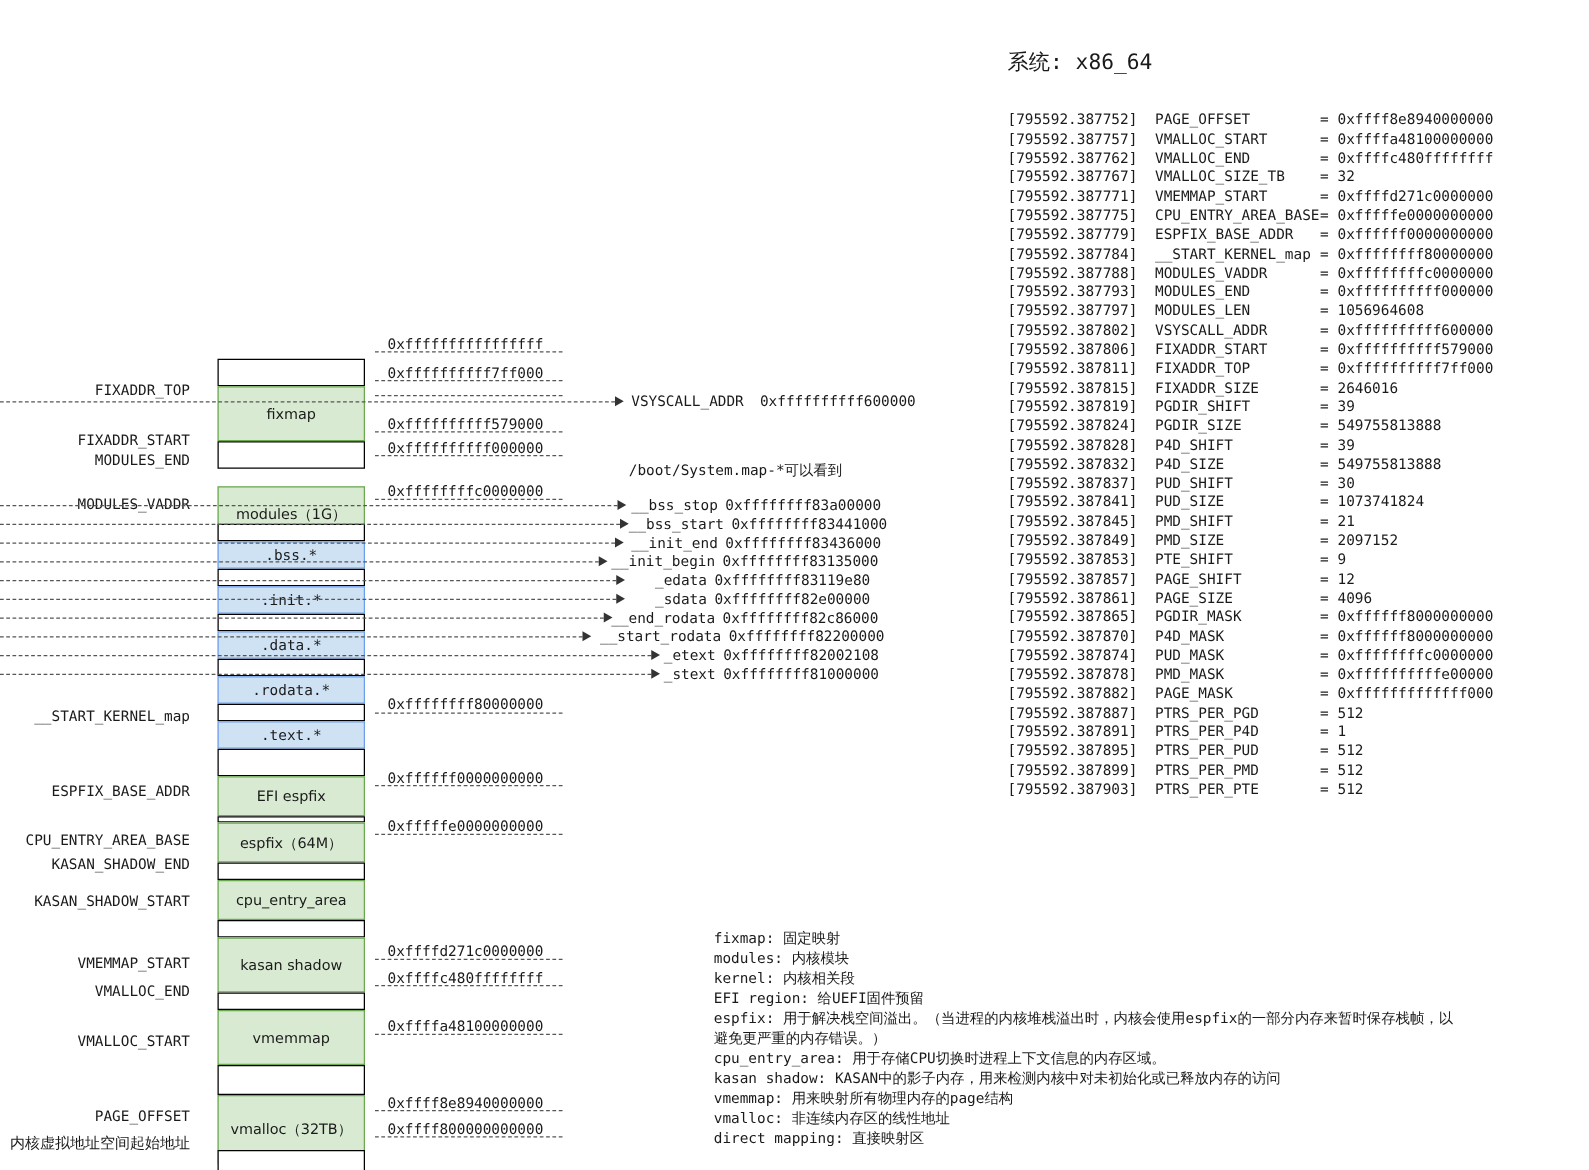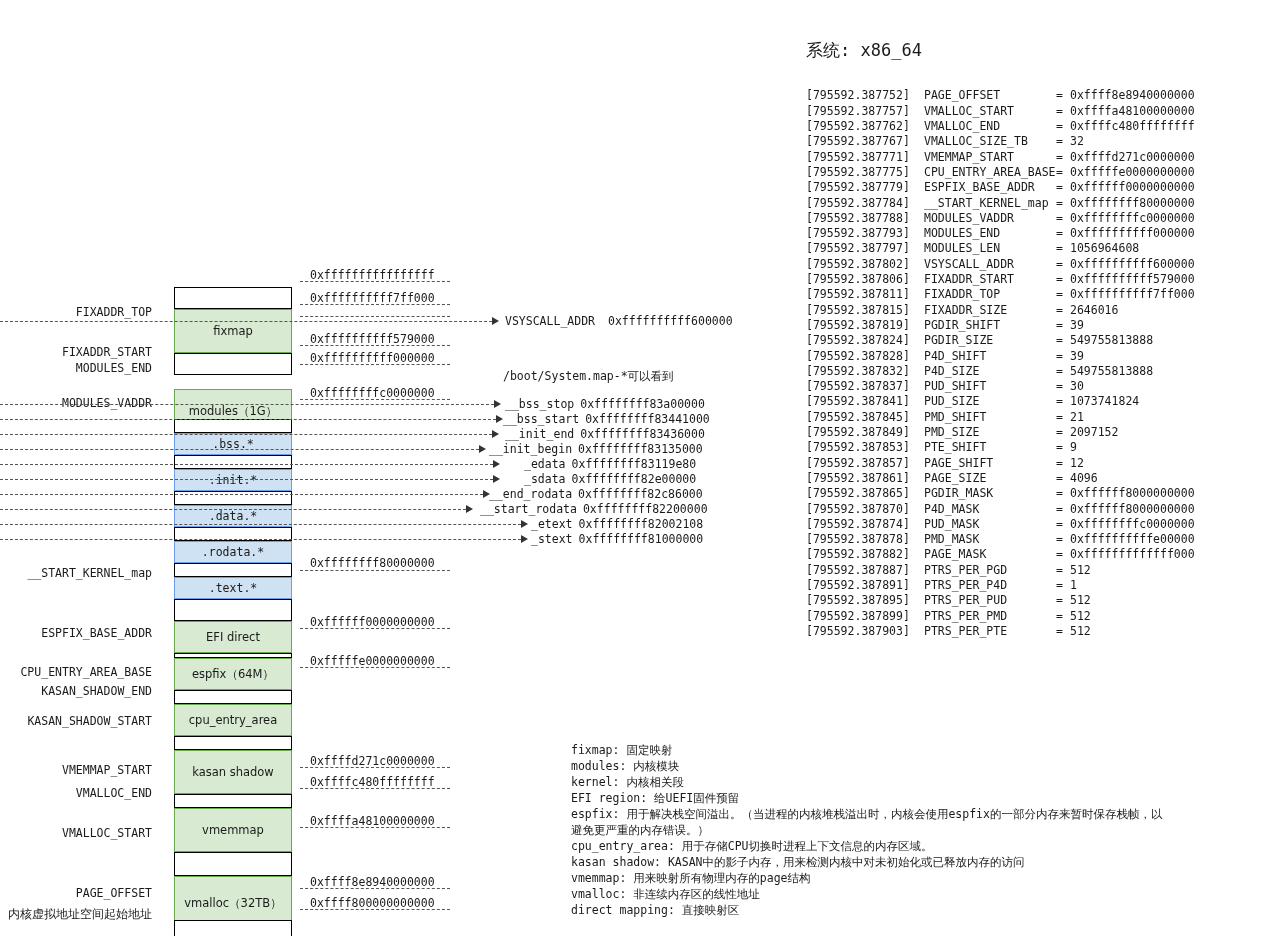--- a/index.html
+++ b/index.html
@@ -157,21 +157,21 @@
     <div class="blk" style="top: 240px; height: 14px;"></div>
     <div class="blk blue mono" style="top: 254px; height: 22px;">
       <span>.rodata.*</span>
     </div>
     <div class="blk" style="top: 276px; height: 14px;"></div>
     <div class="blk blue mono" style="top: 290px; height: 22px;">
       <span>.text.*</span>
     </div>
     <div class="blk" style="top: 312px; height: 22px;"></div>
     <div class="blk green" style="top: 334px; height: 32px;">
-      <span>EFI direct</span>
+      <span>EFI espfix</span>
     </div>
     <div class="blk" style="top: 366px; height: 5px;"></div>
     <div class="blk green" style="top: 371px; height: 32px;">
       <span>espfix（64M）</span>
     </div>
     <div class="blk" style="top: 403px; height: 14px;"></div>
     <div class="blk green" style="top: 417px; height: 32px;">
       <span>cpu_entry_area</span>
     </div>
     <div class="blk" style="top: 449px; height: 14px;"></div>

